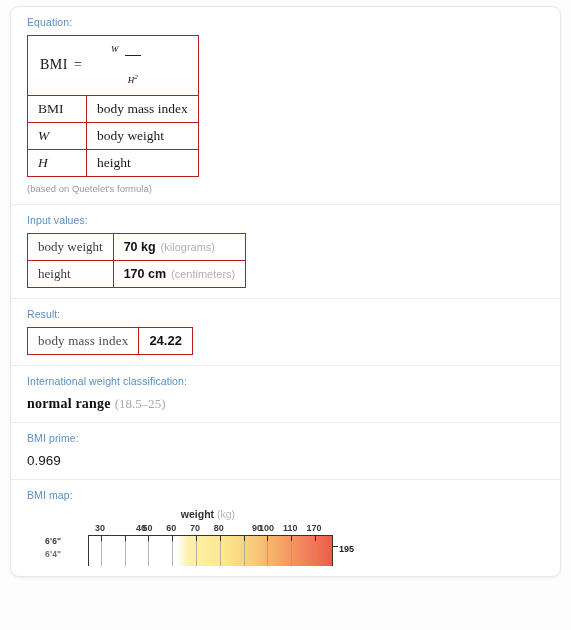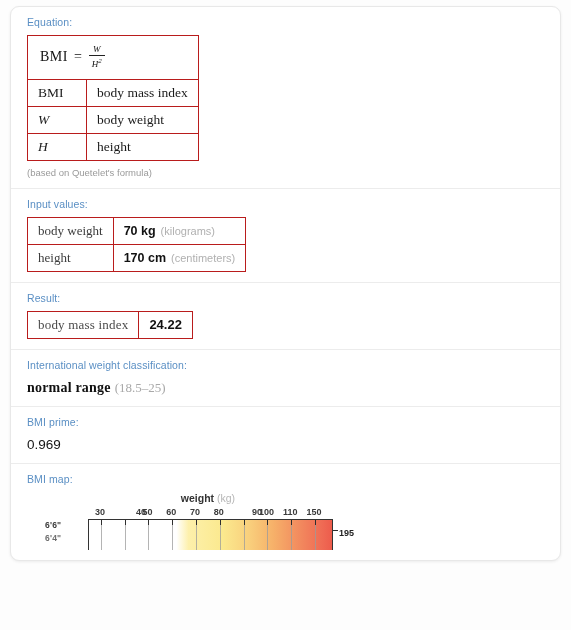--- a/index.html
+++ b/index.html
@@ -87,21 +87,22 @@
     display:inline-flex;flex-direction:column;
     align-items:center;justify-content:center;
     vertical-align:middle;
     font-size:9px;line-height:1.05;
     margin-left:1px;
   }
   .frac .num{font-style:italic;padding:0 3px 1px 3px;}
   .frac .den{
     font-style:italic;
     border-top:1px solid #222;
-    padding:2px 3px 0 3px;
+    padding:18px 3px 0 3px;
+    margin-left:36px;
   }
   .frac .den sup{font-size:7px;font-style:italic;}
 
   .eq-note{
     color:#9a9a9a;
     font-size:9.5px;
     margin-top:6px;
     font-family:"Liberation Sans", sans-serif;
   }
 
@@ -320,21 +321,21 @@
           <div class="map-xlabels" id="xlabels">
               <span style="left: 2.8932px;">30</span>
               <span style="left: 44px;">40</span>
               <span style="left: 50.466px;">50</span>
               <span style="left: 74.2524px;">60</span>
               <span style="left: 98.0388px;">70</span>
               <span style="left: 121.825px;">80</span>
               <span style="left: 160px;">90</span>
               <span style="left: 169.398px;">100</span>
               <span style="left: 193.184px;">110</span>
-              <span style="left: 216.971px;">150</span>
+              <span style="left: 216.971px;">170</span>
             </div>
 
           <div class="map-ylabel-left">
             <span>6'6"</span>
             <span class="second">6'4"</span>
           </div>
 
           <div class="map-plot">
             <div class="map-grid" id="mapgrid">
                 <i style="left: 11.8932px;"></i>

